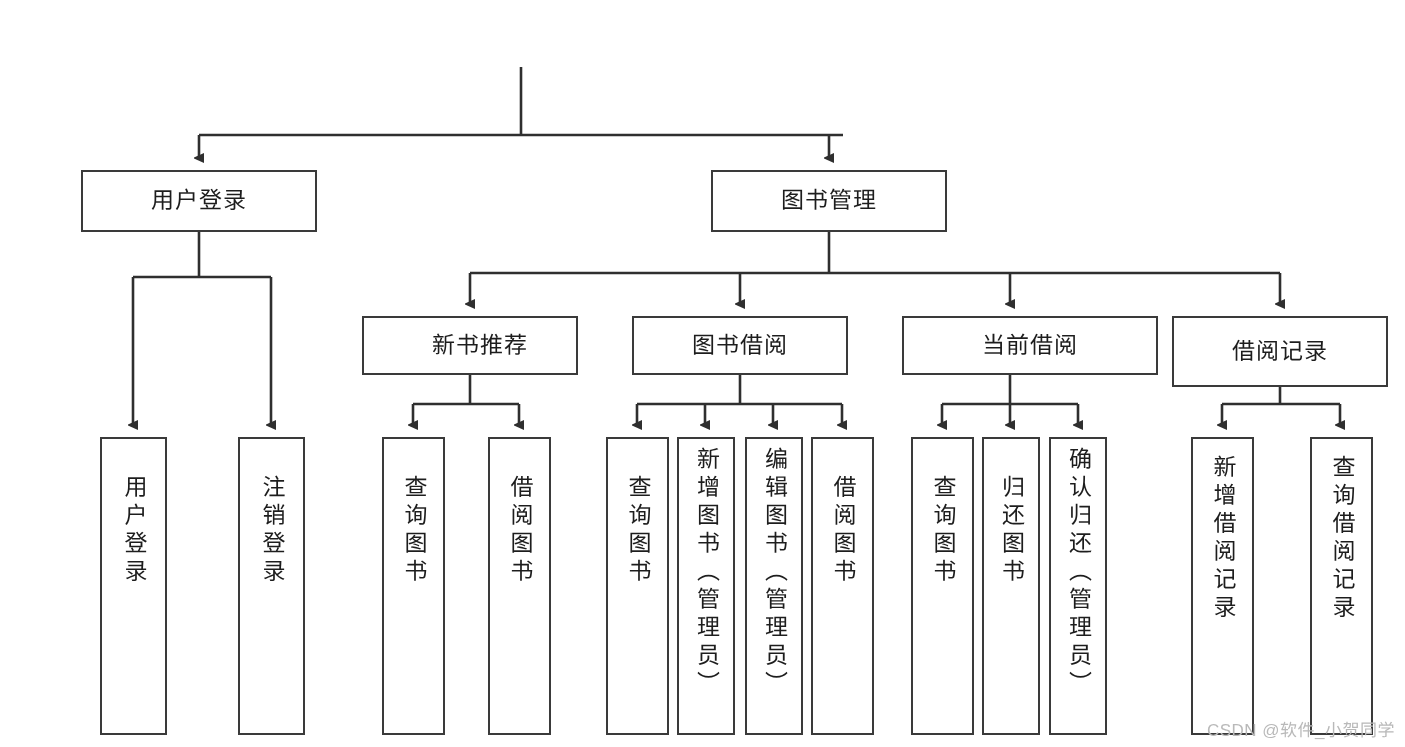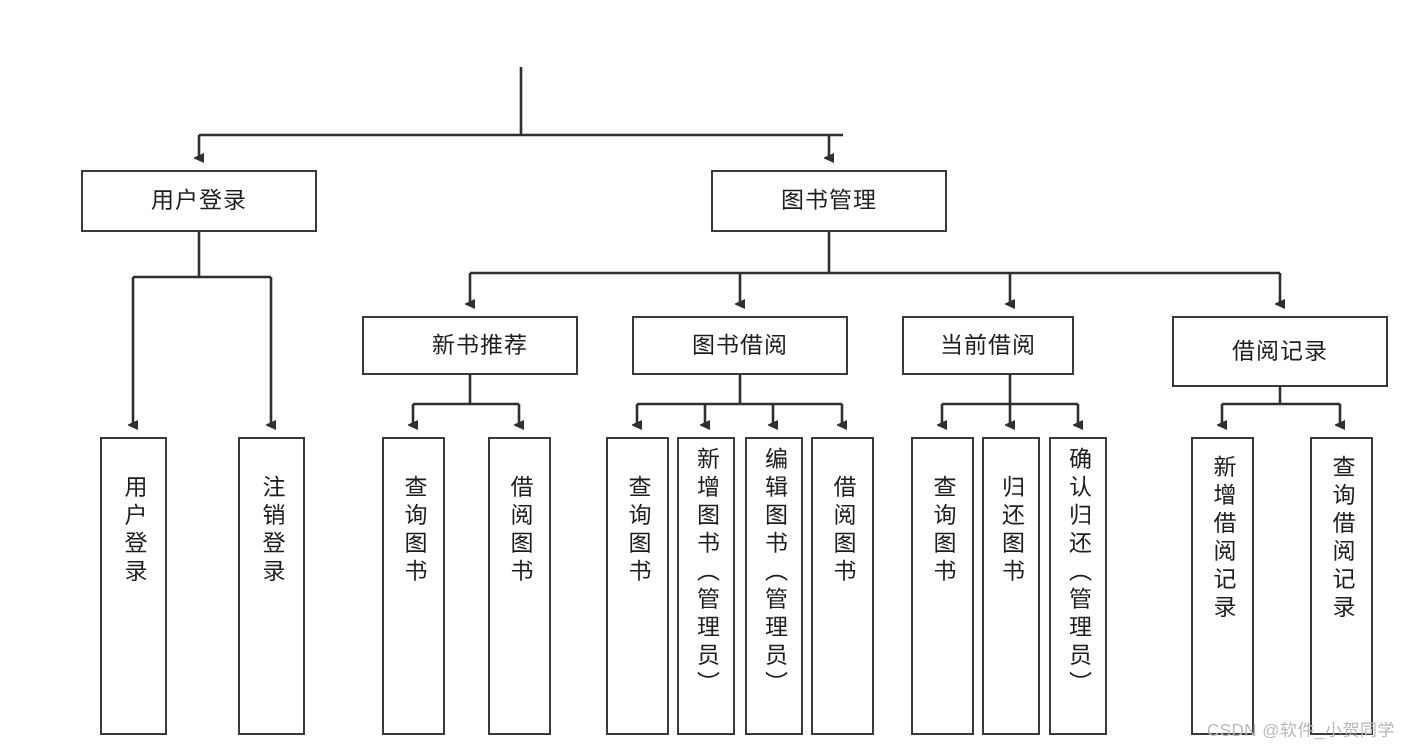--- a/index.html
+++ b/index.html
@@ -135,21 +135,21 @@
   <div class="node h" style="left:711px; top:170px; width:236px; height:62px;">
     <span>图书管理</span>
   </div>
 
   <div class="node h" style="left:362px; top:316px; width:216px; height:59px;padding-left:20px;">
     <span>新书推荐</span>
   </div>
   <div class="node h" style="left:632px; top:316px; width:216px; height:59px;">
     <span>图书借阅</span>
   </div>
-  <div class="node h" style="left:902px; top:316px; width:172px; height:59px;">
+  <div class="node h" style="left:902px; top:316px; width:256px; height:59px;">
     <span>当前借阅</span>
   </div>
   <div class="node h" style="left:1172px; top:316px; width:216px; height:71px;">
     <span>借阅记录</span>
   </div>
 
   <div class="node v" style="left:100px; top:437px; width:67px; height:298px;">
     <span class="vtext">用户登录</span>
   </div>
   <div class="node v" style="left:238px; top:437px; width:67px; height:298px;">

